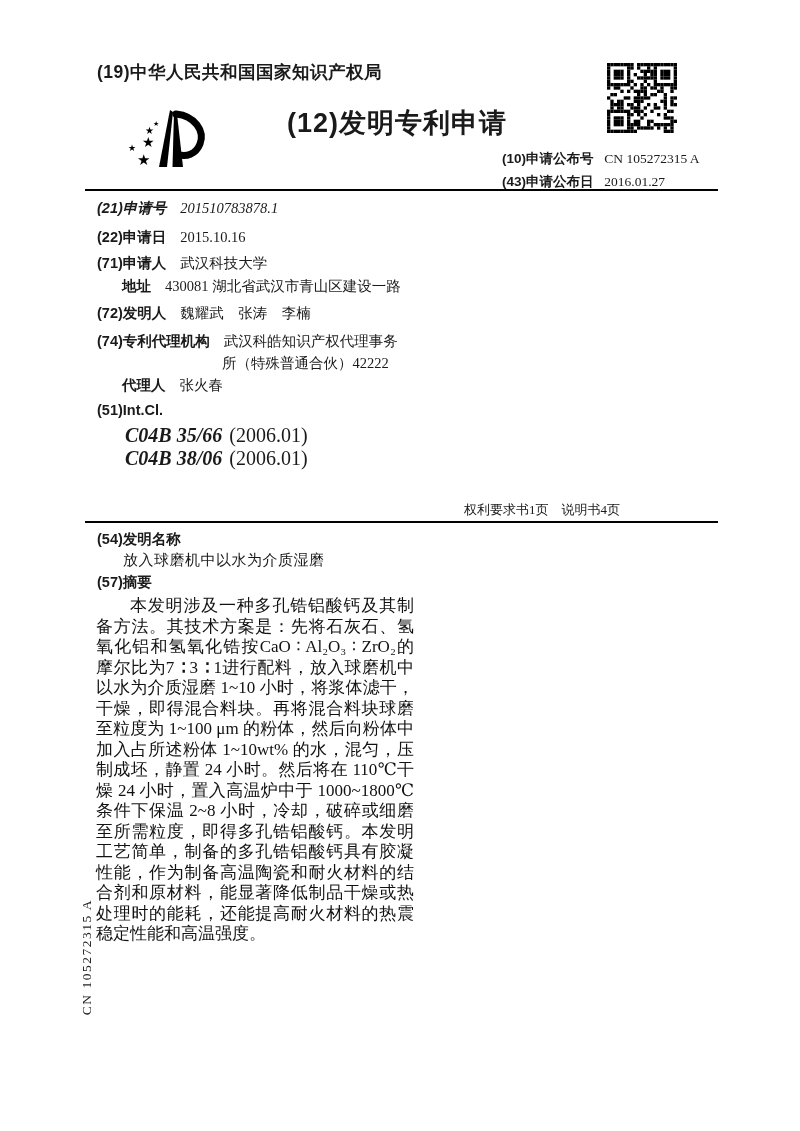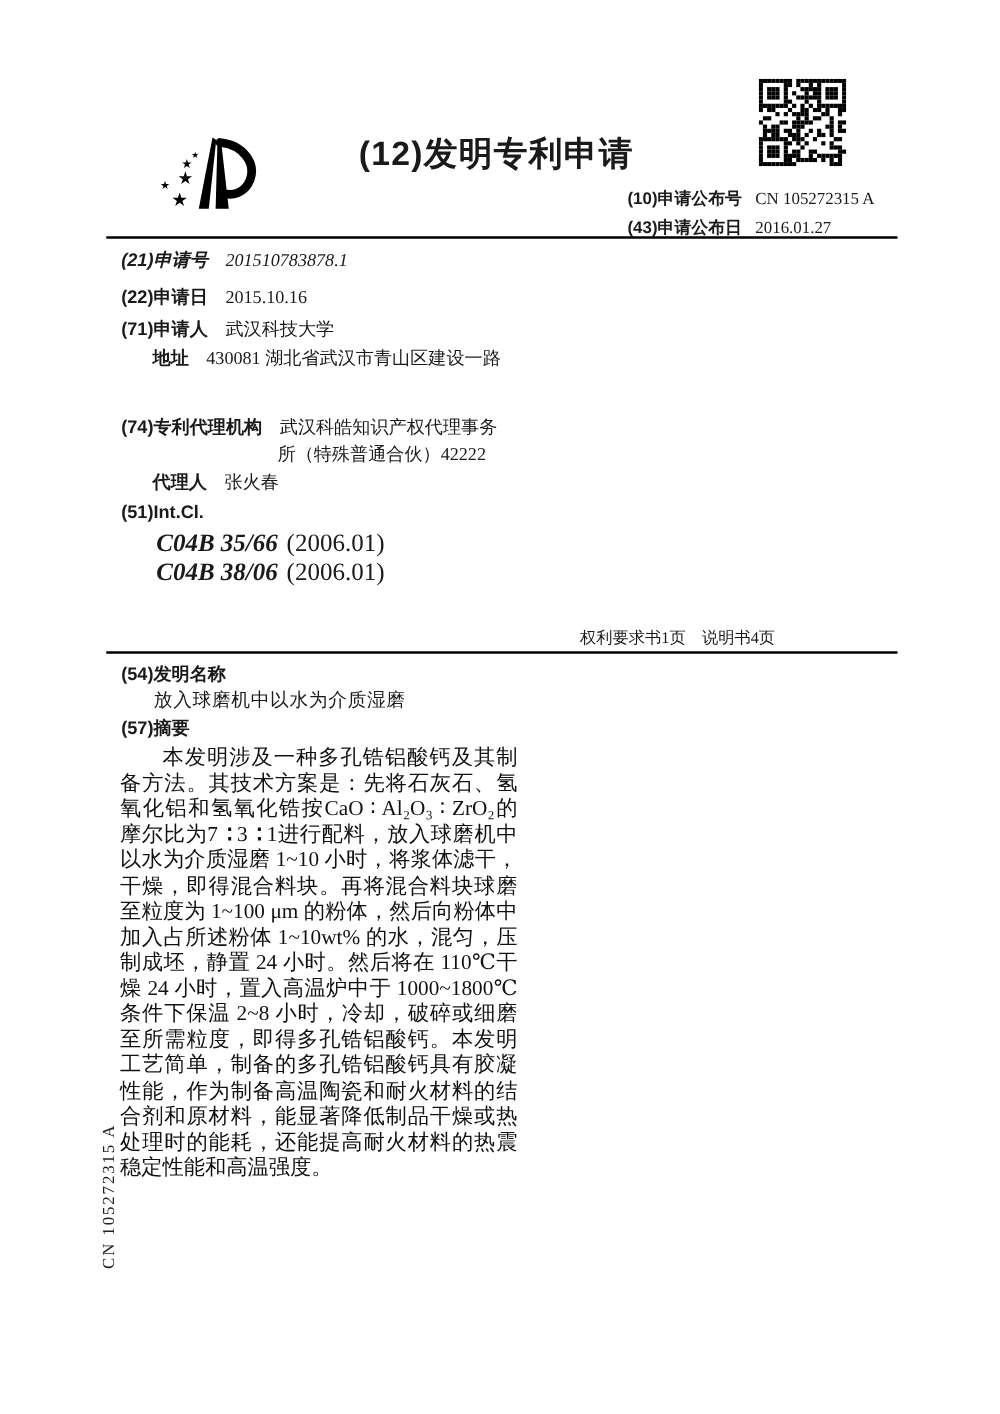--- a/index.html
+++ b/index.html
@@ -54,20 +54,21 @@
 
   .side-number{position:absolute;left:27px;top:949px;width:120px;text-align:center;
                transform:rotate(-90deg);font-size:13.5px;letter-spacing:1.5px;color:#222;
                font-family:"Liberation Serif","DejaVu Serif",serif;white-space:nowrap;}
 </style>
 </head>
 <body>
 
 <div class="page">
 
+  <div class="office">(19)中华人民共和国国家知识产权局</div>
 
   <svg class="logo" viewBox="0 0 110 95" aria-hidden="true">
     <polygon points="55,7 58,9 52,64 44,64" fill="#000"></polygon>
     <polygon points="59,9 62,11 68,64 57.5,64" fill="#000"></polygon>
     <path d="M61,11 C80,13 90,28 85,41 C81,51 71,55 62,51" fill="none" stroke="#000" stroke-width="7" stroke-linecap="round"></path>
     <text x="38" y="23" font-size="7" fill="#000">★</text>
     <text x="30" y="31" font-size="10" fill="#000">★</text>
     <text x="27" y="44" font-size="14" fill="#000">★</text>
     <text x="13" y="48" font-size="9" fill="#000">★</text>
     <text x="22" y="62" font-size="15" fill="#000">★</text>
@@ -337,20 +338,24 @@
     <span class="val">2015.10.16</span>
   </div>
   <div class="row r71">
     <span class="lbl">(71)申请人</span>
     <span class="val">武汉科技大学</span>
   </div>
   <div class="row indent raddr">
     <span class="lbl">地址</span>
     <span class="val">430081 湖北省武汉市青山区建设一路</span>
   </div>
+  <div class="row r72">
+    <span class="lbl">(72)发明人</span>
+    <span class="val">魏耀武　张涛　李楠</span>
+  </div>
   <div class="row r74">
     <span class="lbl">(74)专利代理机构</span>
     <span class="val">武汉科皓知识产权代理事务</span>
   </div>
   <div class="row r74b">所（特殊普通合伙）42222</div>
   <div class="row indent ragent">
     <span class="lbl">代理人</span>
     <span class="val">张火春</span>
   </div>
   <div class="row r51">

